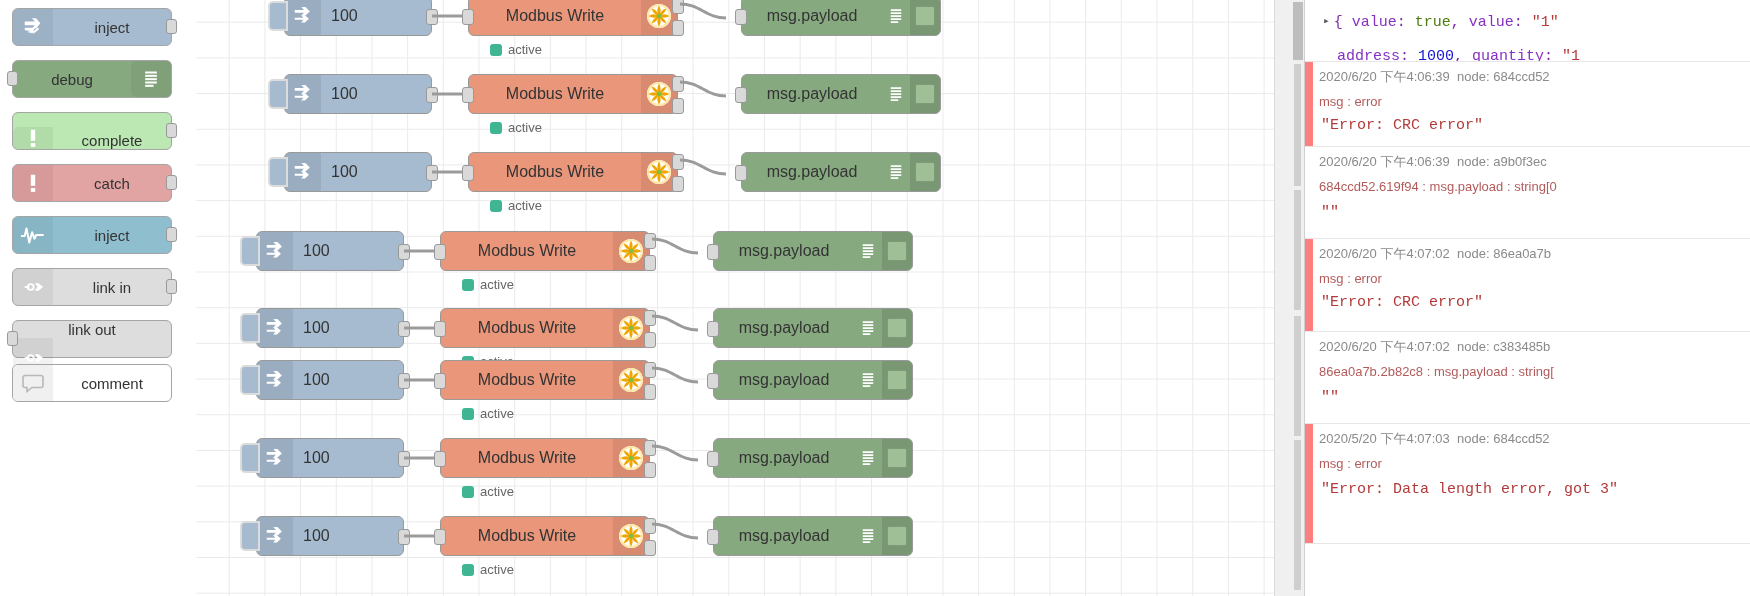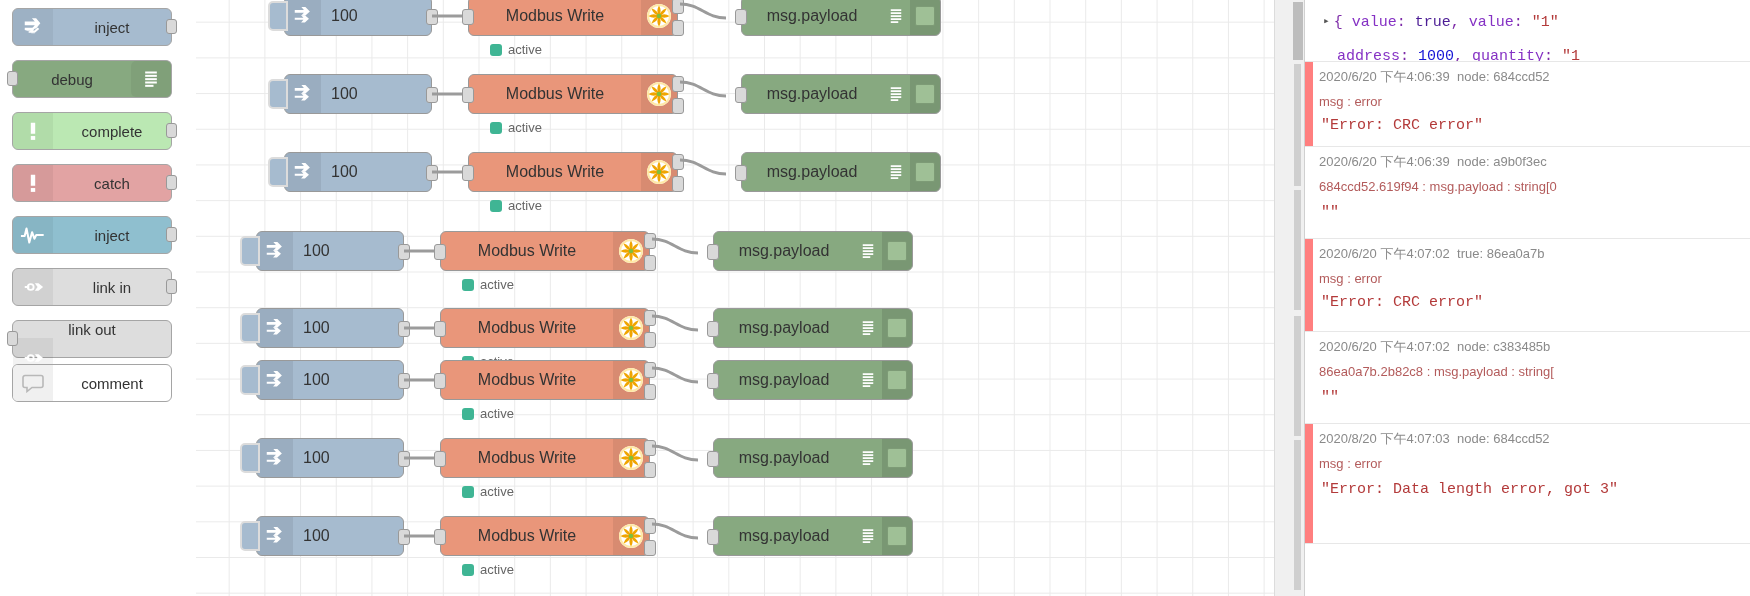--- a/index.html
+++ b/index.html
@@ -143,21 +143,21 @@
   .dbg-body.wrap{white-space:normal;line-height:21px;}
   .dbg-empty{
     font-family:"Liberation Mono", monospace;font-size:15px;color:#b33a3a;
     padding-left:6px;margin-top:10px;
   }
   .dbg-json{
     font-family:"Liberation Mono", monospace;font-size:15px;line-height:33px;
     white-space:nowrap;padding-left:8px;color:#7d2ba8;
   }
   .tok-key{color:#8531c4;}
-  .tok-bool{color:#4c1d95;}
+  .tok-bool{color:#4d7c0f;}
   .tok-num{color:#1515d6;}
   .tok-str{color:#b33a3a;}
   .tok-punc{color:#7d2ba8;}
   .tri{
     display:inline-block;color:#555;font-size:11px;margin-right:4px;
     transform:translateY(-2px);
   }
   
   #gutter{
     position:absolute;left:1274px;top:0;width:30px;height:596px;
@@ -192,21 +192,21 @@
             <rect x="5" y="7" width="14" height="2.4"></rect>
             <rect x="5" y="11" width="14" height="2.4"></rect>
             <rect x="5" y="15" width="14" height="2.4"></rect>
             <rect x="5" y="19" width="10" height="2.4"></rect>
           </g>
         </svg>
       </div>
       <span class="pal-port in"></span>
     </div>
 
-    <div class="pal-node" style="top:112px;background:#bbe8b3;">
+    <div class="pal-node" style="top:112px;background:#bbe8b3;align-items:flex-end;">
       <div class="pal-icon">
         <svg width="18" height="22" viewBox="0 0 12 24">
           <rect x="3.6" y="3" width="4.8" height="12" fill="#fff"></rect>
           <rect x="3.6" y="17.5" width="4.8" height="4.2" fill="#fff"></rect>
         </svg>
       </div>
       <div class="pal-label">complete</div>
       <span class="pal-port out"></span>
     </div>
 
@@ -856,31 +856,31 @@
           <div class="dbg-topic">msg : error</div>
           <div class="dbg-body">"Error: CRC error"</div>
         </div>
         <div class="dbg-msg" style="height: 92px;">
           <div class="dbg-meta"><span>2020/6/20 下午4:06:39</span>&nbsp;&nbsp;<span class="node-id">node: a9b0f3ec</span></div>
           <div class="dbg-topic">684ccd52.619f94 : msg.payload : string[0</div>
           <div class="dbg-empty">""</div>
         </div>
         <div class="dbg-msg err" style="height: 93px;">
           <span class="dbg-bar"></span>
-          <div class="dbg-meta"><span>2020/6/20 下午4:07:02</span>&nbsp;&nbsp;<span class="node-id">true: 86ea0a7b</span></div>
+          <div class="dbg-meta"><span>2020/6/20 下午4:07:02</span>&nbsp;&nbsp;<span class="node-id">node: 86ea0a7b</span></div>
           <div class="dbg-topic">msg : error</div>
           <div class="dbg-body">"Error: CRC error"</div>
         </div>
         <div class="dbg-msg" style="height: 92px;">
           <div class="dbg-meta"><span>2020/6/20 下午4:07:02</span>&nbsp;&nbsp;<span class="node-id">node: c383485b</span></div>
           <div class="dbg-topic">86ea0a7b.2b82c8 : msg.payload : string[</div>
           <div class="dbg-empty">""</div>
         </div>
         <div class="dbg-msg err" style="height: 120px;">
           <span class="dbg-bar"></span>
-          <div class="dbg-meta"><span>2020/8/20 下午4:07:03</span>&nbsp;&nbsp;<span class="node-id">node: 684ccd52</span></div>
+          <div class="dbg-meta"><span>2020/5/20 下午4:07:03</span>&nbsp;&nbsp;<span class="node-id">node: 684ccd52</span></div>
           <div class="dbg-topic">msg : error</div>
           <div class="dbg-body wrap">"Error: Data length error, got 3"</div>
         </div>
       </div>
   </div>
 
 </div>
 
 </body></html>

